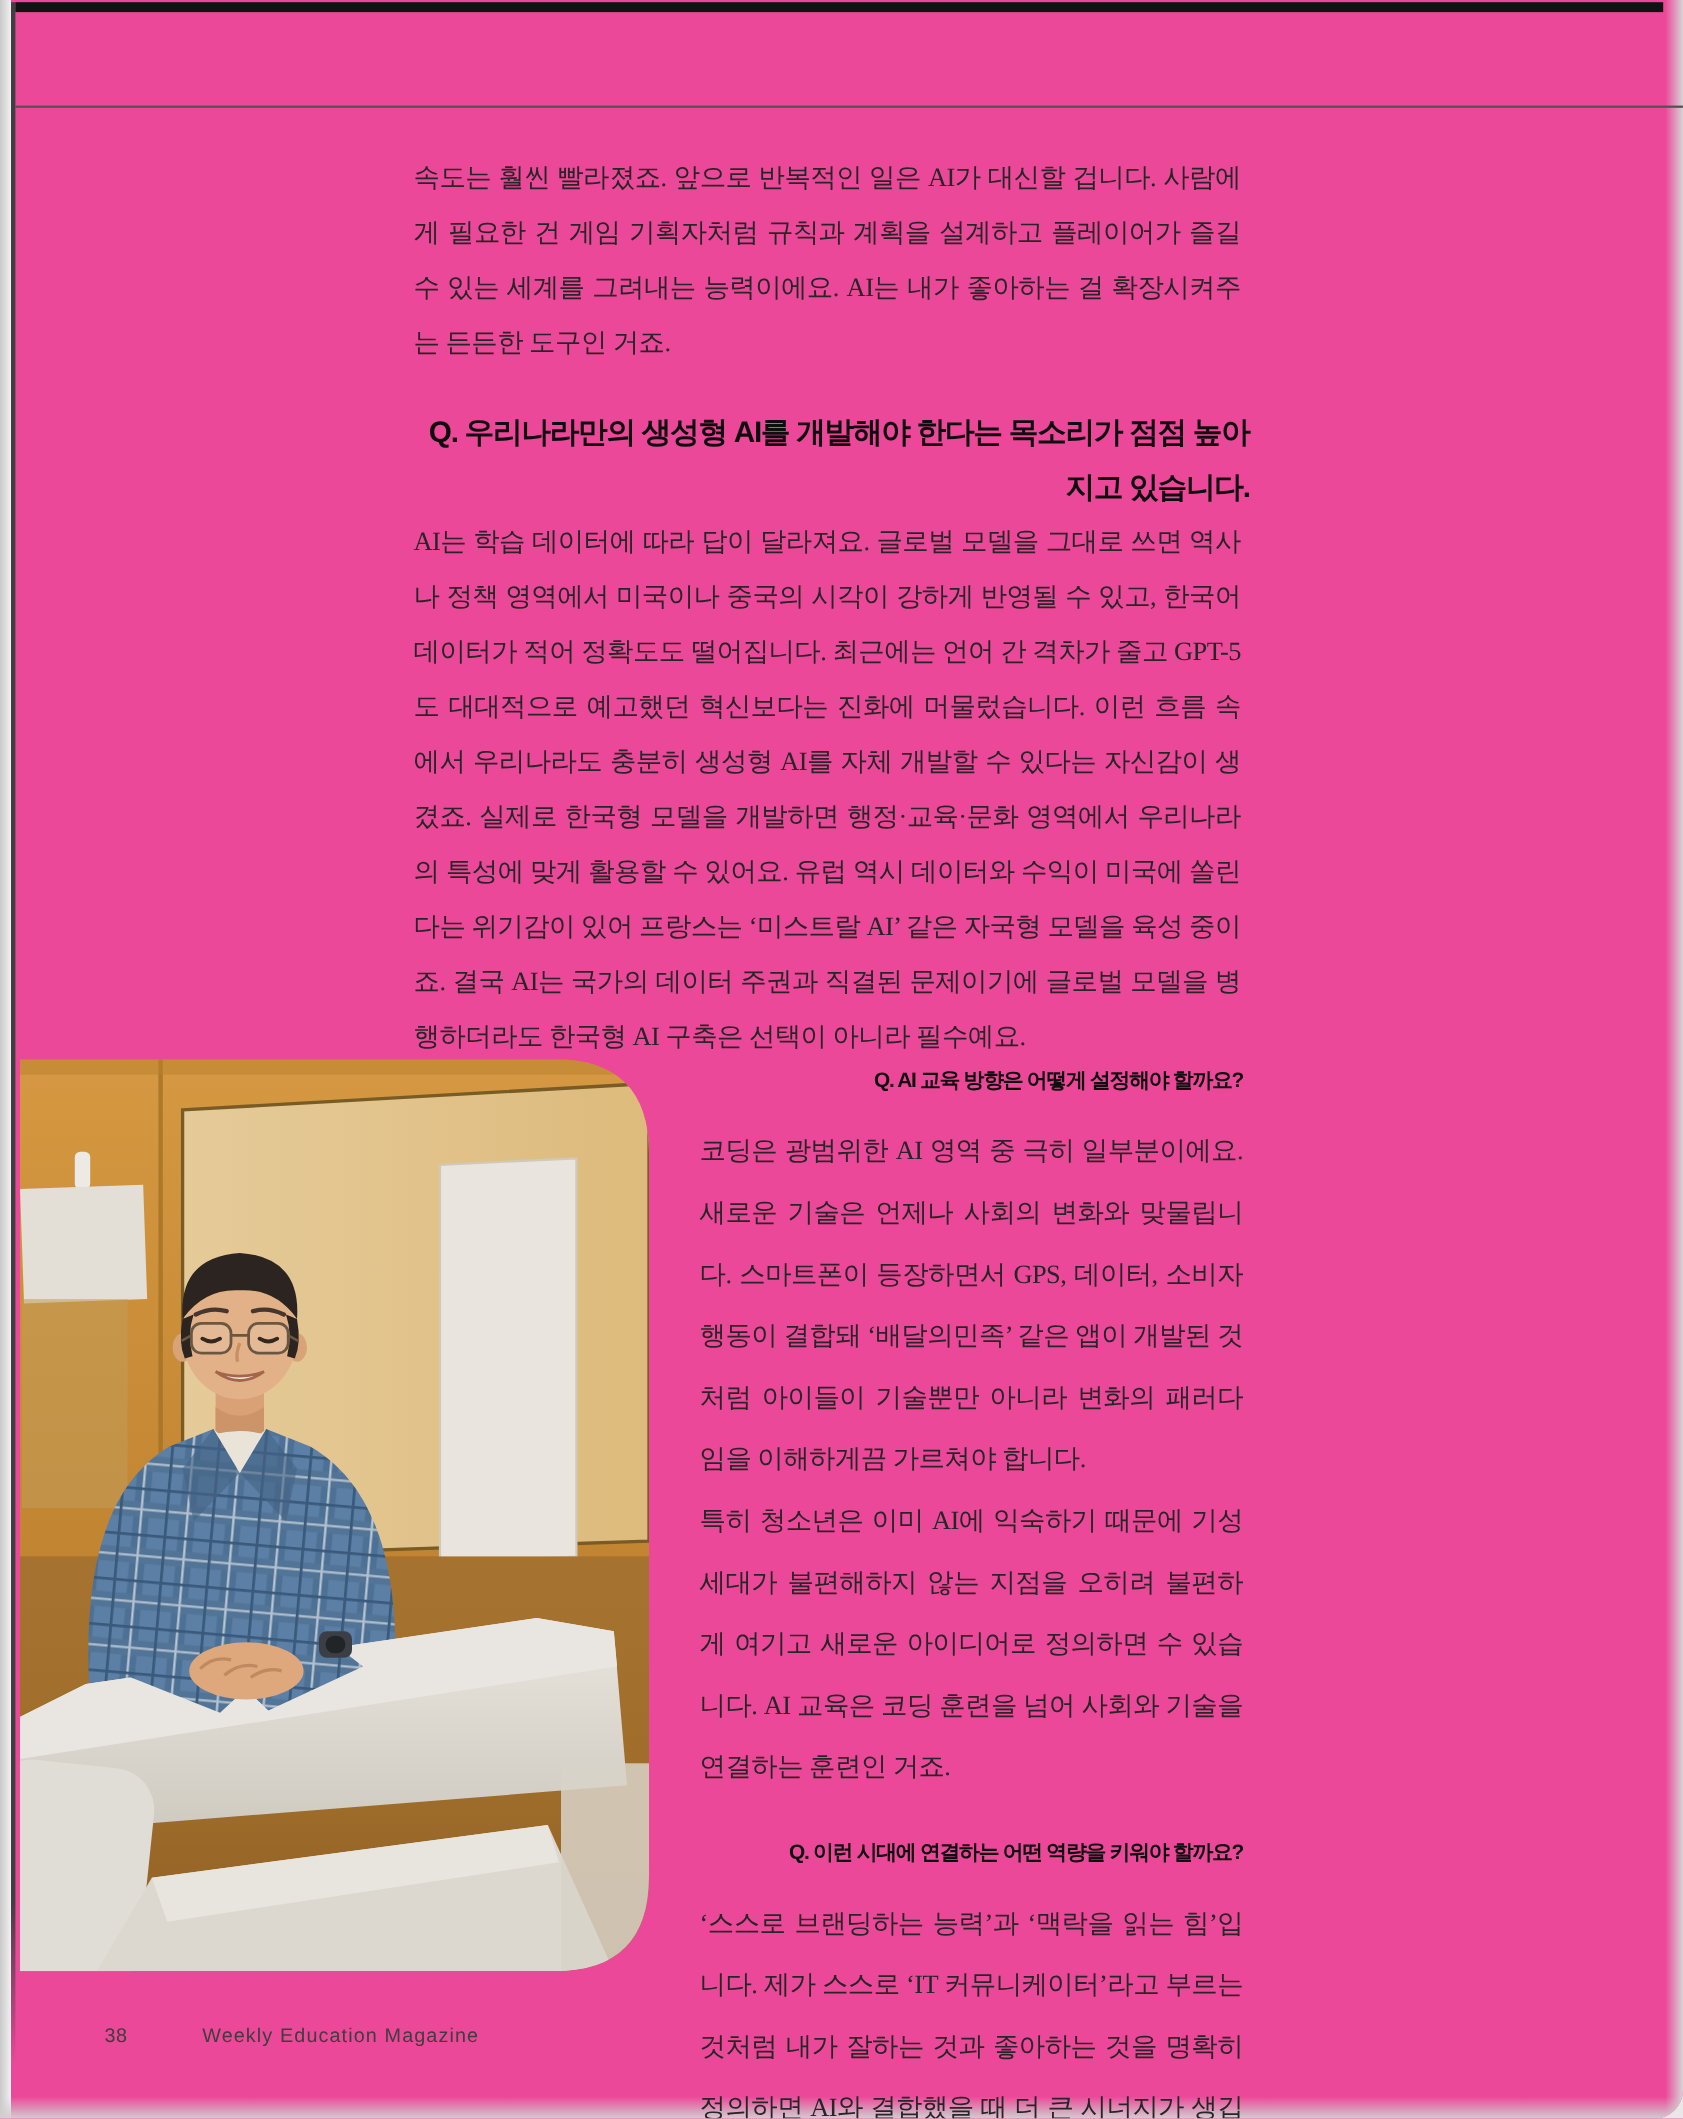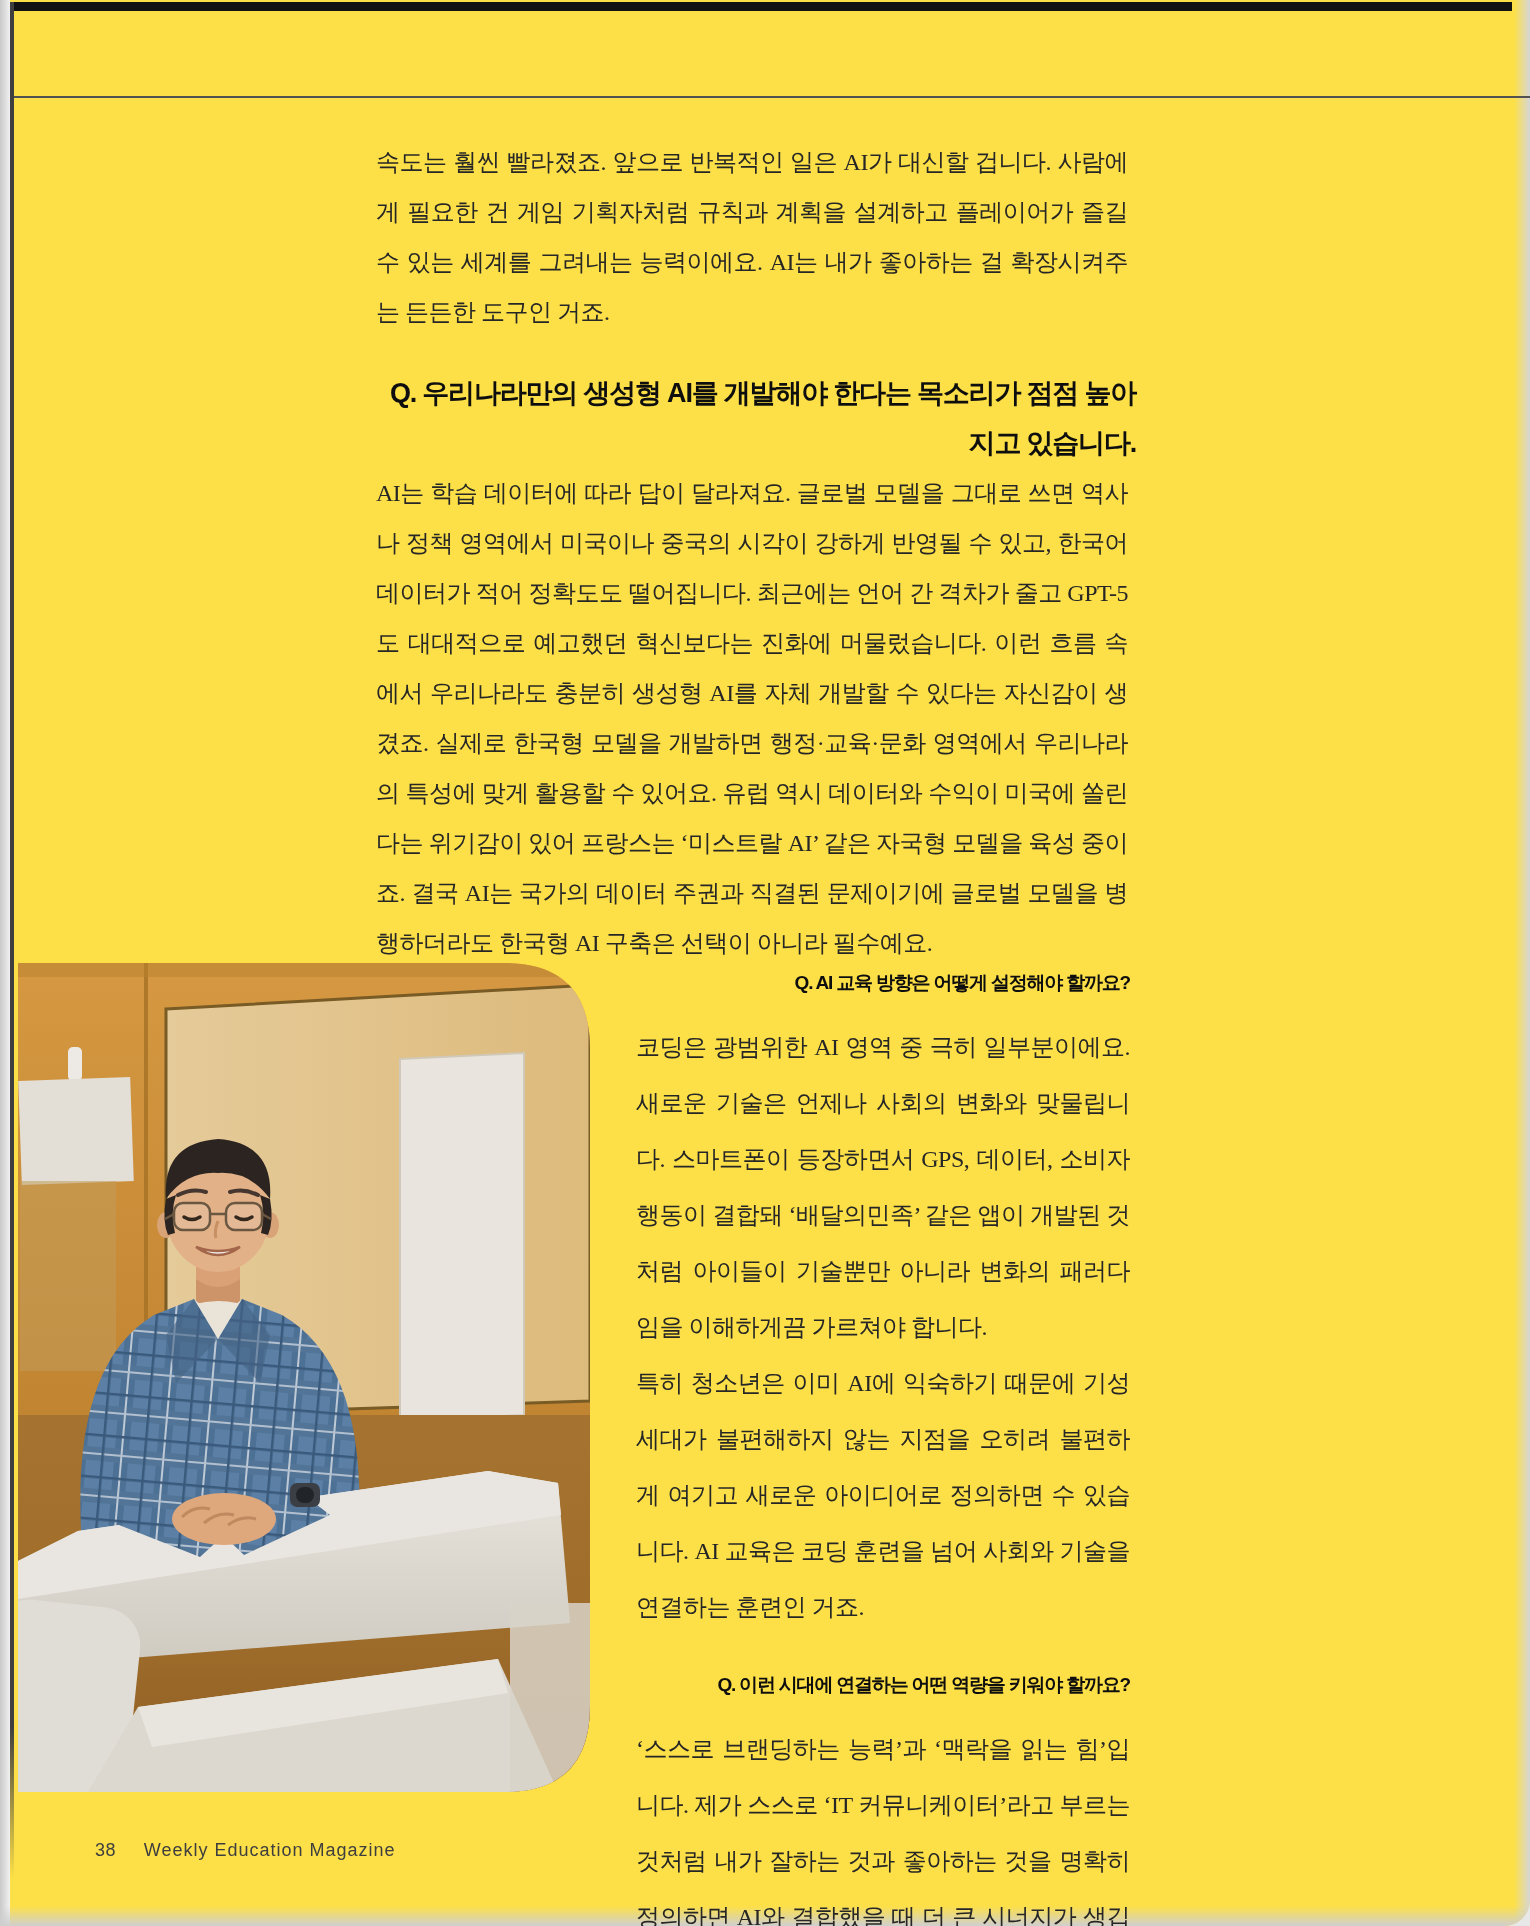--- a/index.html
+++ b/index.html
@@ -2,21 +2,21 @@
 <html><head>
 <meta charset="utf-8">
 <style>
   html,body{margin:0;padding:0;}
   body{
     width:1530px;height:1926px;position:relative;
     background:#e8e8e9;
     font-family:"Liberation Serif","DejaVu Serif",serif;
   }
   .page{
-    position:absolute;inset:0;background:#fde047;
+    position:absolute;inset:0;background:#ec4899;
     border-bottom-right-radius:26px;overflow:hidden;padding-left:14px;
   }
   
   .edge-left-shade{position:absolute;left:0;top:0;bottom:0;width:10px;
     background:linear-gradient(90deg,#c9c9ca,#f1f1f1);}
   .edge-left-line{position:absolute;left:10px;top:2px;height:1876px;width:4px;
     background:linear-gradient(180deg,#3f3f3f 0 92%,rgba(63,63,63,0));}
   .top-bar{position:absolute;left:14px;top:2px;width:1498px;height:9px;background:#121212;}
   .edge-right-shade{position:absolute;right:0;top:0;bottom:0;width:16px;
     background:linear-gradient(270deg,#d6d6d7,rgba(255,255,255,0));}
@@ -42,21 +42,21 @@
 
   .right-col{position:absolute;left:636px;top:963px;width:494px;}
   .right-col .q-heading{font-size:19px;line-height:40px;white-space:nowrap;margin:0 0 16px;}
   .right-col .body-copy{line-height:56px;font-family:Liberation Serif, serif;}
   .right-col .q-later{margin-top:30px;}
 
   .footer{
     position:absolute;left:95px;top:1840px;
     font-family:"Liberation Sans","DejaVu Sans",sans-serif;
     font-size:18px;color:#3e3e3e;letter-spacing:0.4px;
-    display:flex;align-items:baseline;gap:28px;
+    display:flex;align-items:baseline;gap:68px;
   }
   .footer .mag{font-weight:500;letter-spacing:1px;}
 </style>
 </head>
 <body>
 
 <div class="page">
 
   <div class="edge-left-shade"></div>
   <div class="edge-left-line"></div>

